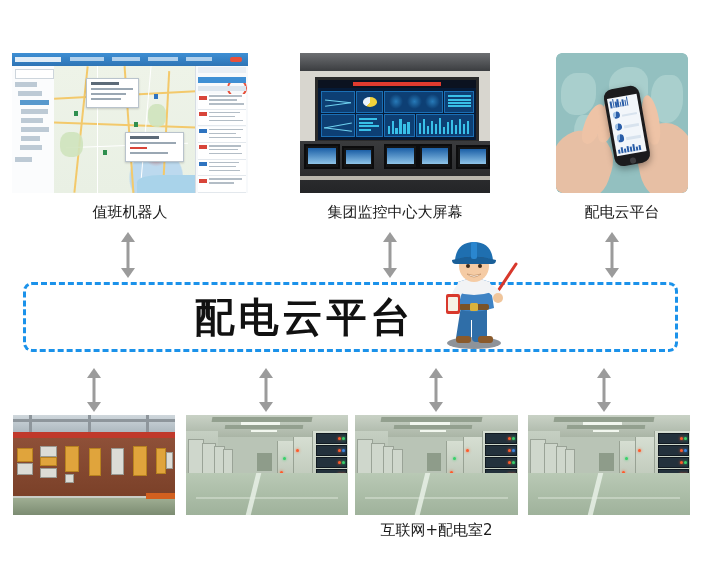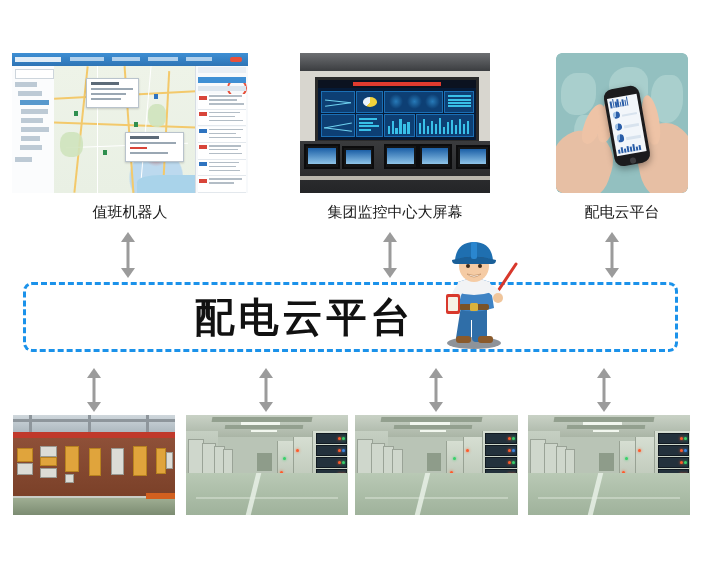--- a/index.html
+++ b/index.html
@@ -592,20 +592,21 @@
           <div class="led" style="left:86%;top:30%;"></div>
         </div>
       <div class="led" style="left:68%;top:34%;"></div>
         <div class="led g" style="left:60%;top:42%;"></div>
       <div class="led" style="left:58%;top:56%;"></div>
       <div class="floor"></div>
       <div class="floorline" style="left:40%;top:58%;width:3%;height:42%;transform:skewX(-14deg);"></div>
       <div class="floorline" style="left:6%;top:82%;width:88%;height:2%;opacity:.4;"></div>
     </div>
   </div>
+  <div class="caption" style="left:355px;top:521px;width:163px;">互联网+配电室2</div>
 
   <div class="card" style="left:528px;top:415px;width:162px;height:100px;">
     <div class="shot s5">
       <div class="ceiling"></div>
       <div class="duct" style="left:16%;top:2%;width:62%;height:5%;transform:skewX(-10deg);"></div>
       <div class="duct" style="left:24%;top:10%;width:48%;height:4%;transform:skewX(-8deg);"></div>
       <div class="lamp" style="left:34%;top:7%;width:24%;height:3%;"></div>
       <div class="lamp" style="left:40%;top:15%;width:16%;height:2%;"></div>
       <div class="lwall"></div>
       <div class="lcab" style="left:1%;top:24%;width:9%;height:44%;"></div>

